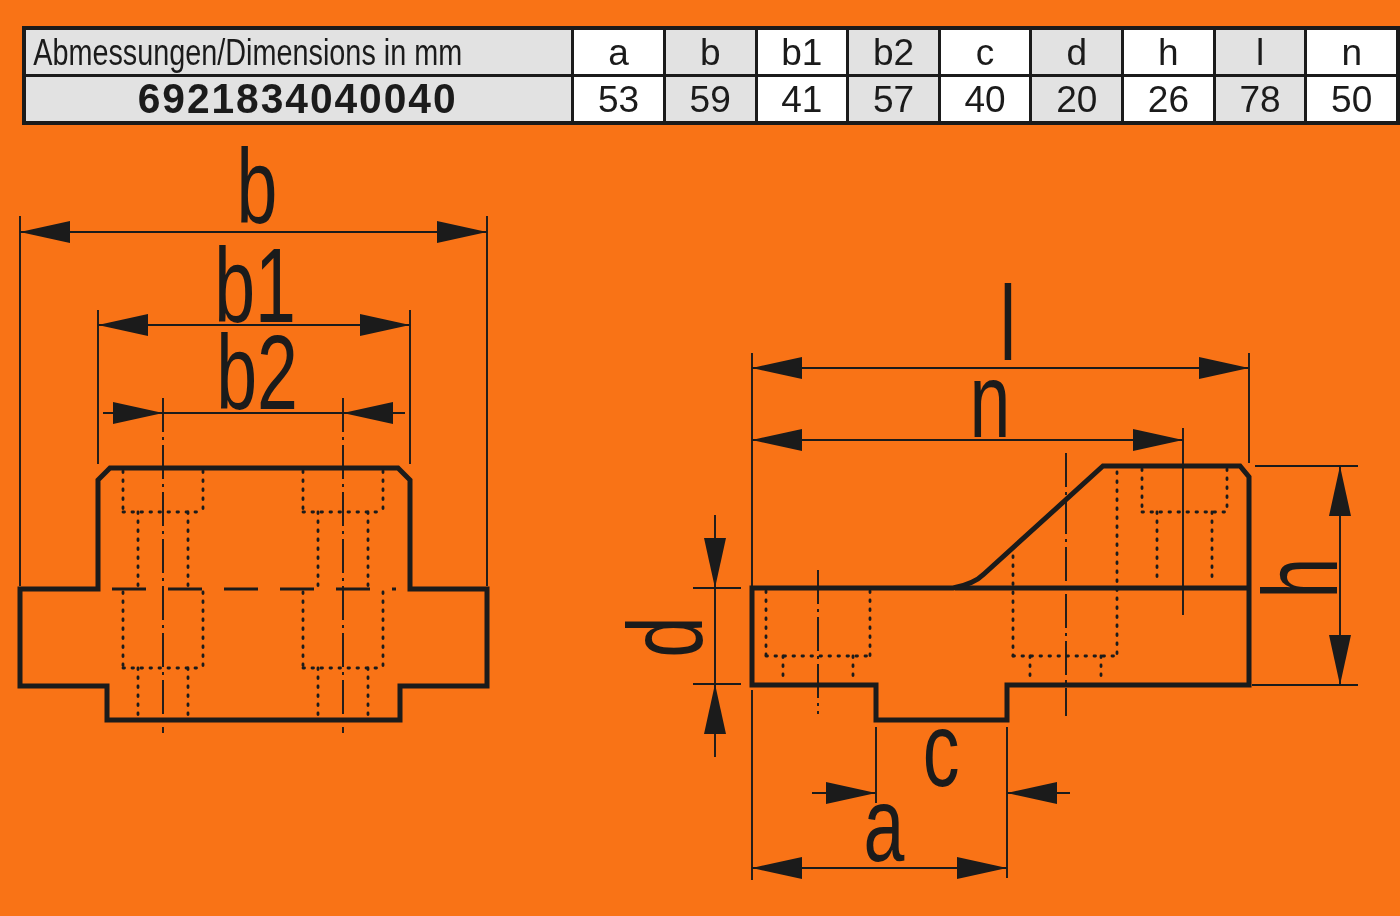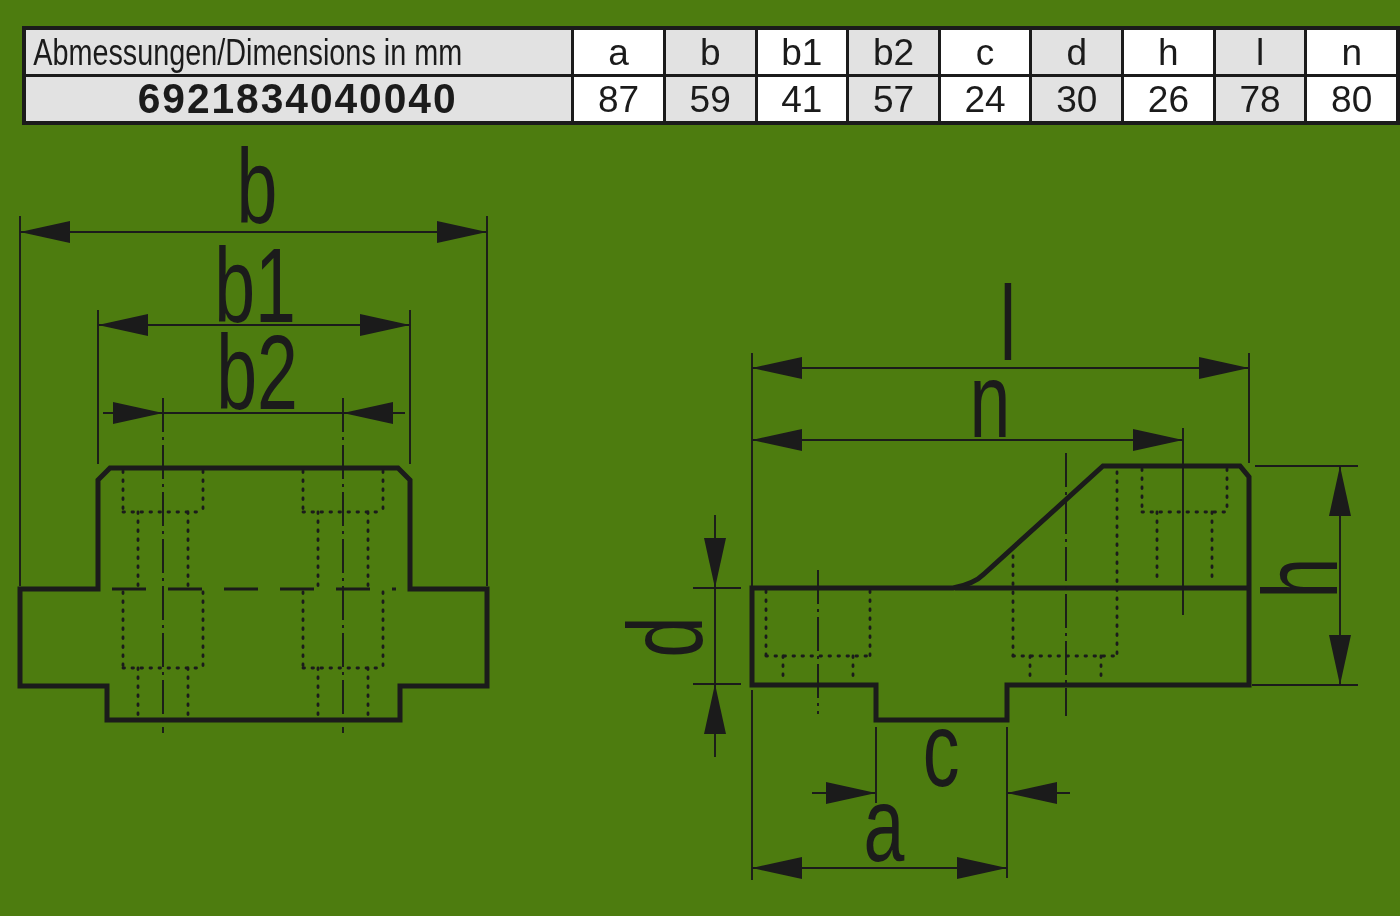--- a/index.html
+++ b/index.html
@@ -1,16 +1,16 @@
 <!DOCTYPE html>
 <html><head>
 <meta charset="utf-8">
 <style>
   html,body{margin:0;padding:0;background:#ffffff;}
-  .page{position:relative;width:1400px;height:916px;background:#4d7c0f;overflow:hidden;
+  .page{position:relative;width:1400px;height:916px;background:#f97316;overflow:hidden;
         font-family:"Liberation Sans", sans-serif;color:#1b1b1b;}
   
   table.dims{position:absolute;left:22px;top:26px;border-collapse:collapse;table-layout:fixed;}
   table.dims td{border:3px solid #1b1b1b;padding:0;vertical-align:middle;background:#ffffff;
                 height:44px;text-align:center;font-size:37px;line-height:1;}
   table.dims{border:4px solid #1b1b1b;}
   table.dims td.shade{background:#e2e2e2;}
   td.labelcol{width:490px;text-align:left;}
   td.dimcol{width:95px;}
   .condense{display:inline-block;transform:scaleX(0.80);transform-origin:0 50%;
@@ -42,29 +42,29 @@
       <td class="dimcol"><span>b1</span></td>
       <td class="dimcol shade"><span>b2</span></td>
       <td class="dimcol"><span>c</span></td>
       <td class="dimcol shade"><span>d</span></td>
       <td class="dimcol"><span>h</span></td>
       <td class="dimcol shade"><span>l</span></td>
       <td class="dimcol"><span>n</span></td>
     </tr>
     <tr>
       <td class="labelcol shade"><span class="partnum">6921834040040</span></td>
-      <td class="dimcol"><span>87</span></td>
+      <td class="dimcol"><span>53</span></td>
       <td class="dimcol shade"><span>59</span></td>
       <td class="dimcol"><span>41</span></td>
       <td class="dimcol shade"><span>57</span></td>
-      <td class="dimcol"><span>24</span></td>
-      <td class="dimcol shade"><span>30</span></td>
+      <td class="dimcol"><span>40</span></td>
+      <td class="dimcol shade"><span>20</span></td>
       <td class="dimcol"><span>26</span></td>
       <td class="dimcol shade"><span>78</span></td>
-      <td class="dimcol"><span>80</span></td>
+      <td class="dimcol"><span>50</span></td>
     </tr>
   </tbody>
     </table>
 
   <svg class="drawing" width="1400" height="916" viewBox="0 0 1400 916">
 
     <g>
 
       <path class="outline" d="M110,468 L398,468 L410,480 L410,589 L487,589 L487,686 L400,686 L400,720 L107,720 L107,686 L20,686 L20,589 L98,589 L98,480 Z"></path>
 

